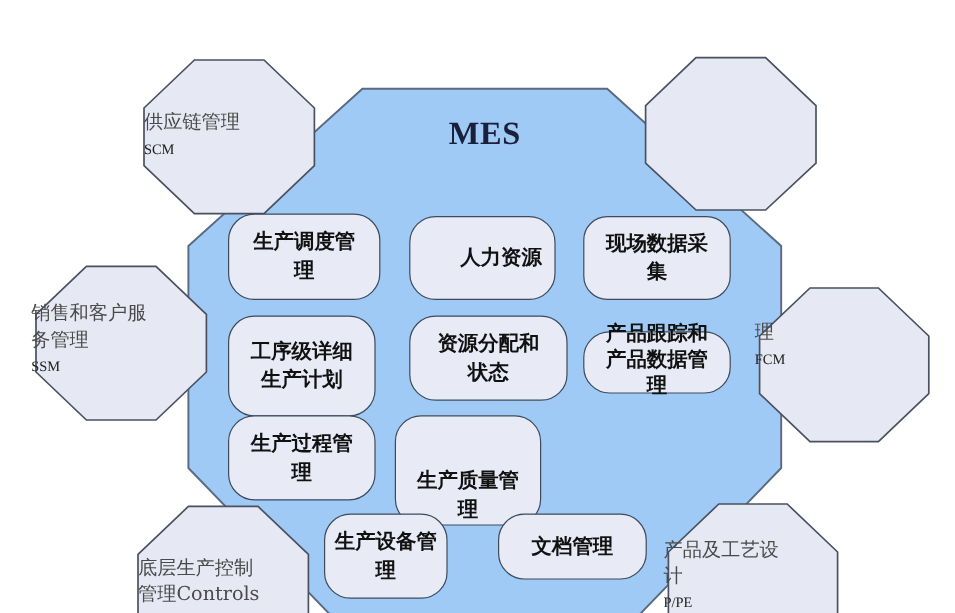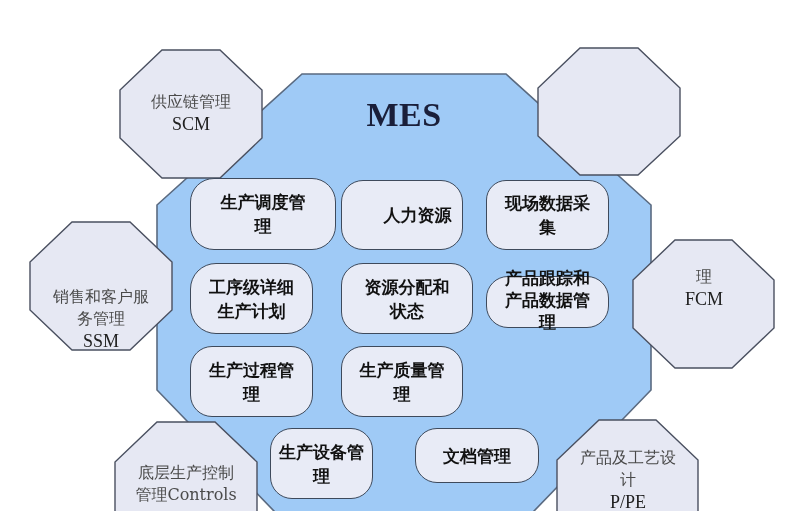--- a/index.html
+++ b/index.html
@@ -2,36 +2,36 @@
 <html><head>
   <meta charset="utf-8">
   <style>
     html, body { margin: 0; padding: 0; background: #ffffff; }
     body { width: 796px; height: 511px; position: relative; overflow: hidden; font-family: "DejaVu Serif", "Liberation Serif", serif; }
     #diagram { position: absolute; left: 0; top: 0; width: 796px; height: 511px; }
     svg.shapes { position: absolute; left: 0; top: 0; }
     .mes-title {
       position: absolute; left: 302px; top: 96px; width: 204px; text-align: center;
       font-family: "Liberation Serif", "DejaVu Serif", serif; font-weight: bold;
-      font-size: 34px; color: #1a1f3a; letter-spacing: 0.5px;
+      font-size: 27px; color: #1a1f3a; letter-spacing: 0.5px;
     }
     .module {
       position: absolute; box-sizing: border-box;
       background: #e8ebf6; border: 1.6px solid #3e4a5c; border-radius: 22px;
       display: flex; align-items: center; justify-content: center; text-align: center;
       font-family: "DejaVu Sans", "Liberation Sans", sans-serif; font-weight: bold;
       font-size: 17px; line-height: 24px; color: #111111; padding: 0 8px;
     }
     .module span { display: block; }
     .ext-label {
-      position: absolute; text-align: center;
+      position: absolute; text-align: left;
       font-family: "DejaVu Serif", "Liberation Serif", serif;
       font-size: 16px; line-height: 22px; color: #4a4a4a;
     }
-    .ext-label .abbr { display: block; color: #202020; font-family: "Liberation Serif", "DejaVu Serif", serif; font-size: 18px; }
+    .ext-label .abbr { display: block; color: #202020; font-family: "Liberation Serif", "DejaVu Serif", serif; font-size: 12px; }
   </style>
 </head>
 <body>
 
 <div id="diagram">
 
   <svg class="shapes" width="796" height="511" viewBox="0 0 796 511">
 
     <polygon points="302,74 506,74 651,205 651,390 506,540 302,540 157,390 157,205" fill="#9fcaf6" stroke="#5a6a80" stroke-width="1.6"></polygon>
 
@@ -47,58 +47,58 @@
 
     <polygon points="599,420 656,420 698,460 698,530 656,560 599,560 557,530 557,460" fill="#e6e8f3" stroke="#4a5060" stroke-width="1.4"></polygon>
   </svg>
 
   <div class="mes-title">MES</div>
 
   <div class="ext-label" style="left:120px; top:91px; width:142px;">
     <span>供应链管理</span>
     <span class="abbr">SCM</span>
   </div>
-  <div class="ext-label" style="left:26px; top:250px; width:150px;margin-top:36px;">
+  <div class="ext-label" style="left:26px; top:250px; width:150px;">
     <span style="display:block">销售和客户服</span>
     <span style="display:block">务管理</span>
     <span class="abbr">SSM</span>
   </div>
   <div class="ext-label" style="left:629px; top:266px; width:150px;">
     <span style="display:block">理</span>
     <span class="abbr">FCM</span>
   </div>
   <div class="ext-label" style="left:115px; top:462px; width:142px;">
     <span style="display:block">底层生产控制</span>
     <span style="display:block">管理Controls</span>
   </div>
   <div class="ext-label" style="left:553px; top:447px; width:150px;">
     <span style="display:block">产品及工艺设</span>
     <span style="display:block">计</span>
     <span class="abbr">P/PE</span>
   </div>
 
-  <div class="module" style="left:190px; top:178px; width:146px; height:72px;border-radius:24px;">
+  <div class="module" style="left:190px; top:178px; width:127px; height:72px;">
     <div>
         <span>生产调度管</span>
         <span>理</span>
       </div>
   </div>
   <div class="module" style="left:341px; top:180px; width:122px; height:70px;padding-left:39px;">
     <div>
         <span>人力资源</span>
       </div>
   </div>
   <div class="module" style="left:486px; top:180px; width:123px; height:70px;border-radius:20px;">
     <div>
         <span>现场数据采</span>
         <span>集</span>
       </div>
   </div>
 
-  <div class="module" style="left:190px; top:263px; width:123px; height:71px;border-radius:26px;">
+  <div class="module" style="left:190px; top:263px; width:123px; height:84px;">
     <div>
         <span>工序级详细</span>
         <span>生产计划</span>
       </div>
   </div>
   <div class="module" style="left:341px; top:263px; width:132px; height:71px;">
     <div>
         <span>资源分配和</span>
         <span>状态</span>
       </div>
@@ -110,21 +110,21 @@
         <span>理</span>
       </div>
   </div>
 
   <div class="module" style="left:190px; top:346px; width:123px; height:71px;justify-content:center;">
     <div>
         <span>生产过程管</span>
         <span>理</span>
       </div>
   </div>
-  <div class="module" style="left:341px; top:346px; width:122px; height:71px;">
+  <div class="module" style="left:329px; top:346px; width:122px; height:92px;align-items:flex-end;">
     <div>
         <span>生产质量管</span>
         <span>理</span>
       </div>
   </div>
 
   <div class="module" style="left:270px; top:428px; width:103px; height:71px;">
     <div>
         <span>生产设备管</span>
         <span>理</span>

